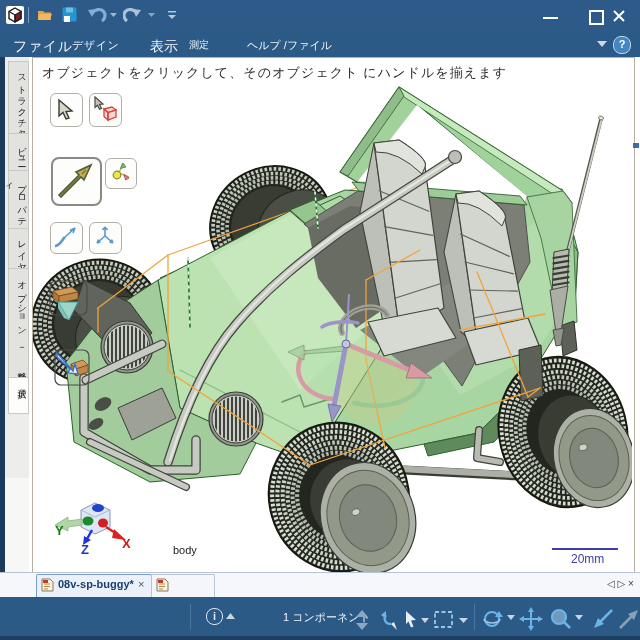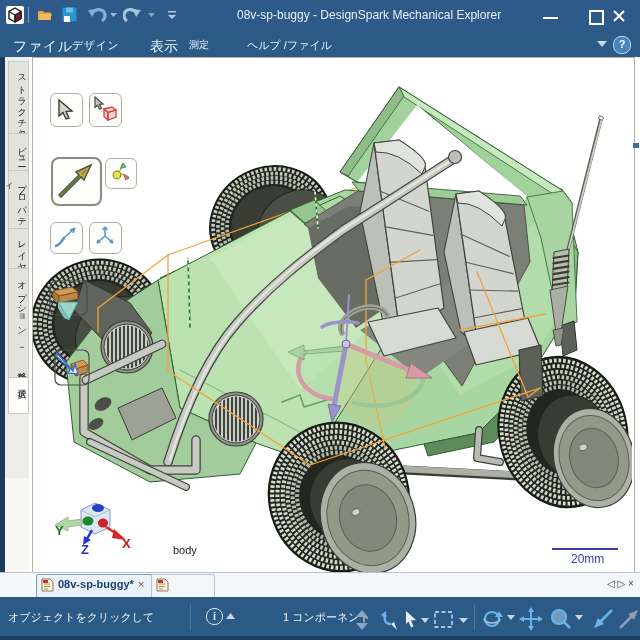--- a/index.html
+++ b/index.html
@@ -31,21 +31,20 @@
 </svg>
 <svg class="a" style="left:123px;top:6px" width="34" height="18" viewBox="0 0 34 18">
  <path d="M14,8 C12,3 5,2 2,6 C0,9 1,13 4,15" fill="none" stroke="#a9c3da" stroke-width="3.2"></path>
  <polygon points="10,3 18,4 13,11" fill="#a9c3da"></polygon>
  <polygon points="25,7 32,7 28.5,11" fill="#8aa5bd"></polygon>
 </svg>
 <svg class="a" style="left:167px;top:10px" width="10" height="10" viewBox="0 0 10 10">
  <rect x="1" y="1" width="8" height="1.4" fill="#b9cade"></rect>
       <polygon points="1,5 9,5 5,9" fill="#b9cade"></polygon>
 </svg>
-<div class="a" style="left:237px;top:8px;color:#e8eef5;font-size:12px">08v-sp-buggy - DesignSpark Mechanical Explorer</div>
 <div class="a" style="left:543px;top:17px;width:15px;height:2px;background:#fff"></div>
 <div class="a" style="left:589px;top:10px;width:11px;height:11px;border:2px solid #fff"></div>
 <svg class="a" style="left:612px;top:9px" width="14" height="14" viewBox="0 0 14 14">
  <path d="M2,2 L12,12 M12,2 L2,12" stroke="#fff" stroke-width="2"></path>
 </svg>
 
 <div class="a" style="left:0;top:30px;width:640px;height:27px;background:#2b5a87"></div>
 <div class="a" style="left:13px;top:38px;color:#f0f4f8;font-size:14px;letter-spacing:0.6px">ファイル</div>
 <div class="a" style="left:72px;top:38px;color:#f0f4f8;font-size:11px;letter-spacing:0.6px">デザイン</div>
 <div class="a" style="left:150px;top:38px;color:#f0f4f8;font-size:14px">表示</div>
@@ -61,20 +60,21 @@
 <div class="a" style="left:0;top:57px;width:5px;height:540px;background:#1c3a5c"></div>
 <div class="a" style="left:5px;top:57px;width:24px;height:421px;background:#ededeb"></div>
 <div class="a" style="left:5px;top:478px;width:24px;height:119px;background:#f7f7f5"></div>
 <div class="a vt" style="left:8px;top:61px;width:18px;height:69px;background:#e2e2df;border:1px solid #c8c8c5;border-radius:0 0 0 0;padding:6px 0 0 1px">ストラクチャー</div>
 <div class="a vt" style="left:8px;top:133px;width:18px;height:33px;background:#e2e2df;border:1px solid #c8c8c5;padding:6px 0 0 1px">ビュー</div>
 <div class="a vt" style="left:8px;top:170px;width:18px;height:56px;background:#e2e2df;border:1px solid #c8c8c5;padding:6px 0 0 1px">プロパティ</div>
 <div class="a vt" style="left:8px;top:228px;width:18px;height:36px;background:#e2e2df;border:1px solid #c8c8c5;padding:5px 0 0 1px">レイヤ</div>
 <div class="a vt" style="left:8px;top:268px;width:18px;height:105px;background:#e2e2df;border:1px solid #c8c8c5;padding:6px 0 0 1px">オプション − 移動</div>
 <div class="a vt" style="left:8px;top:377px;width:18px;height:31px;background:#fdfdfc;border:1px solid #c8c8c5;padding:4px 0 0 1px">選択</div>
 
+<div class="a" style="left:42px;top:64px;color:#2a2a2a;font-size:13px;letter-spacing:1.1px">オブジェクトをクリックして、そのオブジェクト にハンドルを揃えます</div>
 
 <div class="a" style="left:50px;top:93px;width:31px;height:32px;background:#fdfdfb;border:1px solid #b0b0a8;border-radius:6px"></div>
 <svg class="a" style="left:55px;top:98px" width="22" height="22" viewBox="0 0 22 22">
       <path d="M 4,2 L 17,13 L 11,13.5 L 14,20 L 11,21 L 8,14.5 L 4,18 Z" fill="#d8d4c8" stroke="#3a3a35" stroke-width="1.4"></path>
     </svg>
 <div class="a" style="left:89px;top:93px;width:31px;height:32px;background:#fdfdfb;border:1px solid #b0b0a8;border-radius:6px"></div>
 <svg class="a" style="left:92px;top:96px" width="27" height="27" viewBox="0 0 27 27">
       <path d="M 3,1 L 11,8 L 7.5,8.3 L 9.5,12.5 L 7.5,13.3 L 5.5,9.2 L 3,11.5 Z" fill="#c8c4b8" stroke="#4a4a45" stroke-width="1.2"></path>
       <g stroke="#d84040" stroke-width="1.3" fill="rgba(230,150,120,0.35)">
         <polygon points="12,13 20,11 24,14 16,16.5"></polygon>
@@ -341,21 +341,20 @@
 <svg class="a" style="left:156px;top:578px" width="13" height="14" viewBox="0 0 13 14">
       <path d="M1,1 L9,1 L12,4 L12,13 L1,13 Z" fill="#f7f3e8" stroke="#8a7a50"></path>
       <path d="M3,6 L9,6 M3,8.5 L9,8.5 M3,11 L7,11" stroke="#b08c3c" stroke-width="1"></path>
       <rect x="2" y="2" width="5" height="3" fill="#c0392b"></rect>
     </svg>
 <div class="a" style="left:173px;top:544px;color:#222;font-size:11px">body</div>
 <div class="a" style="left:607px;top:578px;color:#444;font-size:10px">◁ ▷ ×</div>
 
 <div class="a" style="left:0;top:597px;width:640px;height:43px;background:#2b5a87"></div>
 <div class="a" style="left:0;top:636px;width:640px;height:4px;background:#1d3f61"></div>
-<div class="a" style="left:8px;top:610px;color:#f0f4f8;font-size:11px">オブジェクトをクリックして</div>
 <div class="a" style="left:190px;top:604px;width:1px;height:26px;background:#4a76a0"></div>
 <div class="a" style="left:206px;top:608px;width:15px;height:15px;border-radius:8px;border:1.5px solid #dce6f0;color:#dce6f0;font-size:11px;font-weight:bold;text-align:center;line-height:15px">i</div>
 <svg class="a" style="left:226px;top:613px" width="9" height="6" viewBox="0 0 9 6">
       <polygon points="0,6 9,6 4.5,0" fill="#c8d6e4"></polygon>
     </svg>
 <div class="a" style="left:283px;top:610px;color:#f0f4f8;font-size:11px">1 コンポーネント</div>
 
 <svg class="a" style="left:355px;top:609px" width="14" height="22" viewBox="0 0 14 22">
       <polygon points="7,1 13,8 1,8" fill="#8aa8c4"></polygon>
       <polygon points="7,21 13,14 1,14" fill="#8aa8c4"></polygon>

